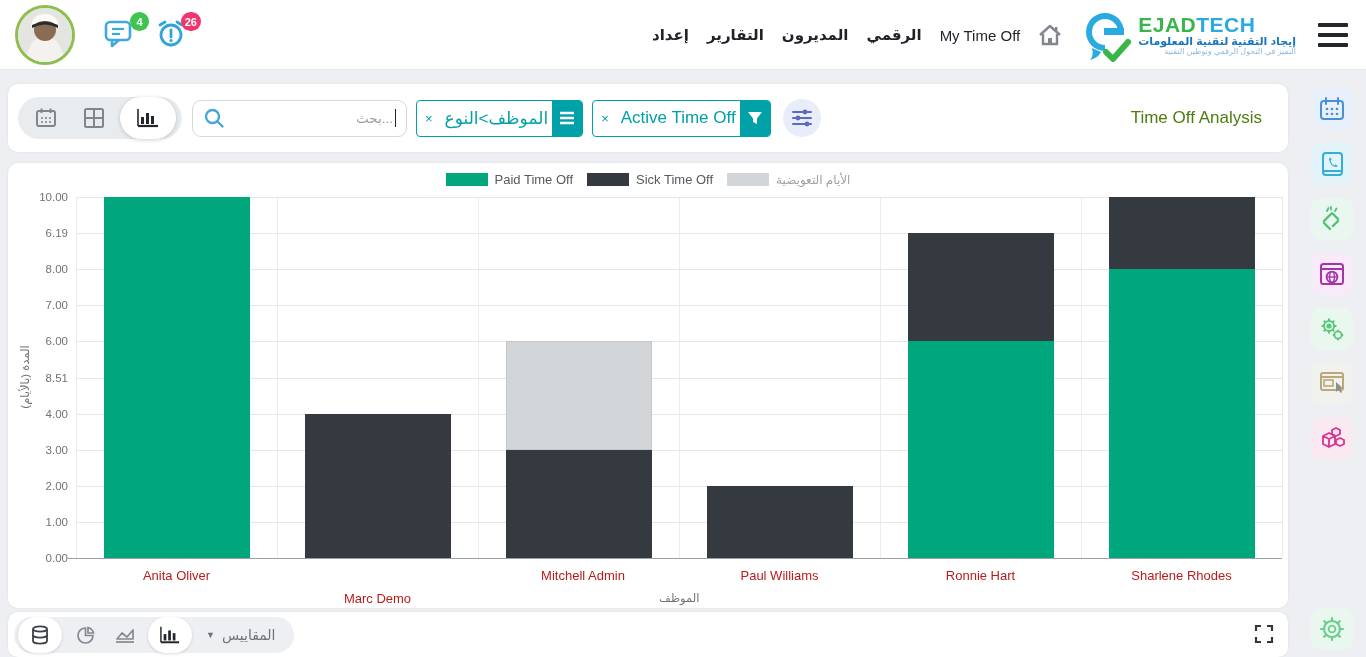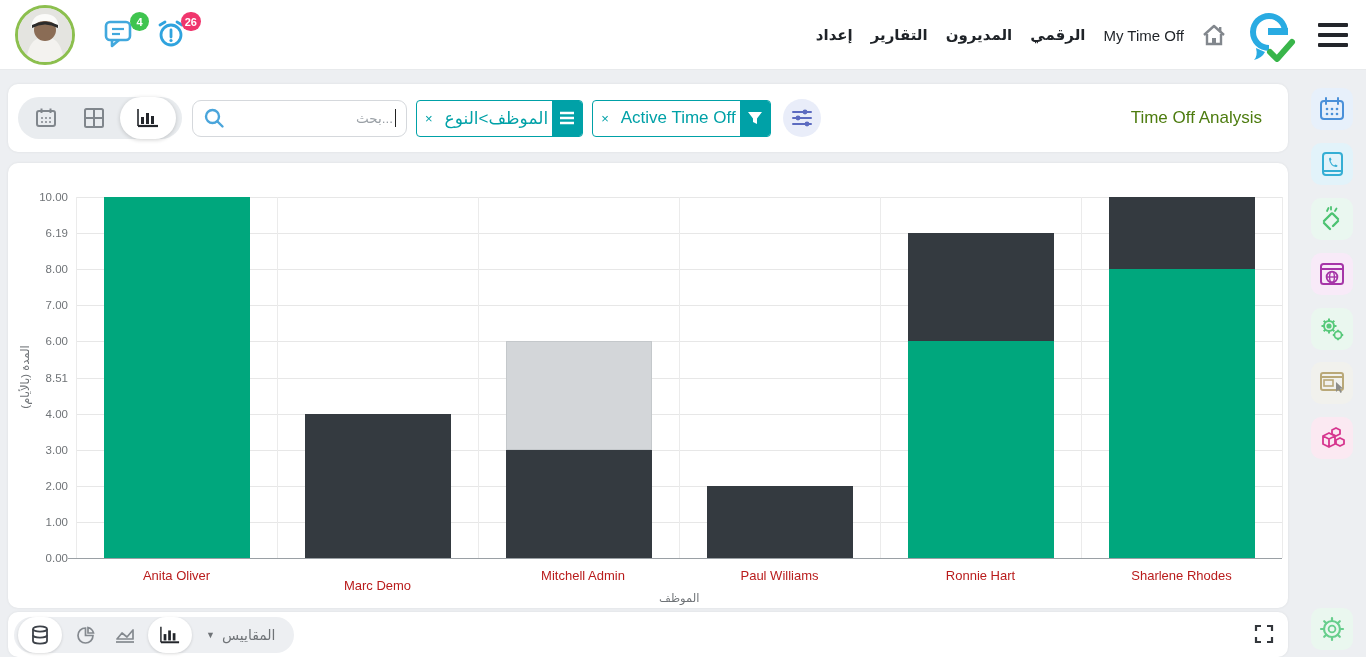--- a/index.html
+++ b/index.html
@@ -134,20 +134,25 @@
     </span>
 
     <div class="logo-block">
       <svg width="52" height="54" viewBox="0 0 52 54">
         <path d="M44 24 A19 19 0 1 0 25 43 L25 37 A13 13 0 1 1 38 24 Z" fill="#29abe2"></path>
         <rect x="24" y="20" width="20" height="7" fill="#29abe2"></rect>
         <circle cx="33" cy="10" r="2.6" fill="#29abe2"></circle>
         <path d="M12 40 Q14 48 10 52 Q18 50 21 44 Z" fill="#29abe2"></path>
         <path d="M26 44 L33 51 L48 34" fill="none" stroke="#39b54a" stroke-width="6" stroke-linecap="round" stroke-linejoin="round"></path>
       </svg>
+      <div class="logo-text">
+        <div class="logo-title"><span class="g">EJAD</span><span class="b">TECH</span></div>
+        <div class="logo-tagline">إيجاد التقنية لتقنية المعلومات</div>
+        <div class="logo-subline">التميز في التحول الرقمي وتوطين التقنية</div>
+      </div>
     </div>
 
     <div class="burger">
       <span></span>
       <span></span>
       <span></span>
     </div>
   </div>
 </div>
 
@@ -312,20 +317,34 @@
           <circle cx="7" cy="10" r="2.4"></circle>
           <circle cx="16" cy="16" r="2.4"></circle>
         </g>
     </svg>
   </div>
 
   <div class="panel-title">Time Off Analysis</div>
 </div>
 
 <div class="card chart-card">
+  <div class="legend" id="legend">
+      <div class="legend-item">
+        <div class="legend-swatch" style="background: rgb(0, 167, 125);"></div>
+        <div class="legend-label">Paid Time Off</div>
+      </div>
+      <div class="legend-item">
+        <div class="legend-swatch" style="background: rgb(52, 58, 64);"></div>
+        <div class="legend-label">Sick Time Off</div>
+      </div>
+      <div class="legend-item">
+        <div class="legend-swatch" style="background: rgb(211, 214, 217);"></div>
+        <div class="legend-label muted">الأيام التعويضية</div>
+      </div>
+    </div>
   <div id="plot"></div>
 <div class="ytick" style="left: 12px; top: 395px;">0.00</div>
     <div class="gridline-h" style="left: 68px; top: 358.9px; width: 1206px;"></div>
     <div class="ytick" style="left: 12px; top: 358.9px;">1.00</div>
     <div class="gridline-h" style="left: 68px; top: 322.8px; width: 1206px;"></div>
     <div class="ytick" style="left: 12px; top: 322.8px;">2.00</div>
     <div class="gridline-h" style="left: 68px; top: 286.7px; width: 1206px;"></div>
     <div class="ytick" style="left: 12px; top: 286.7px;">3.00</div>
     <div class="gridline-h" style="left: 68px; top: 250.6px; width: 1206px;"></div>
     <div class="ytick" style="left: 12px; top: 250.6px;">4.00</div>
@@ -344,21 +363,21 @@
     <div class="gridline-v" style="left: 68px; top: 34px; height: 361px;"></div>
     <div class="gridline-v" style="left: 269px; top: 34px; height: 361px;"></div>
     <div class="gridline-v" style="left: 470px; top: 34px; height: 361px;"></div>
     <div class="gridline-v" style="left: 671px; top: 34px; height: 361px;"></div>
     <div class="gridline-v" style="left: 872px; top: 34px; height: 361px;"></div>
     <div class="gridline-v" style="left: 1073px; top: 34px; height: 361px;"></div>
     <div class="gridline-v" style="left: 1274px; top: 34px; height: 361px;"></div>
     <div class="bar-seg" style="left: 95.5px; top: 34px; width: 146px; height: 361px; background: rgb(0, 167, 125);"></div>
     <div class="xtick" style="left: 168.5px; top: 405px;">Anita Oliver</div>
     <div class="bar-seg" style="left: 296.5px; top: 250.6px; width: 146px; height: 144.4px; background: rgb(52, 58, 64);"></div>
-    <div class="xtick" style="left: 369.5px; top: 415px;">Marc Demo</div>
+    <div class="xtick" style="left: 369.5px; top: 428px;">Marc Demo</div>
     <div class="bar-seg" style="left: 497.5px; top: 286.7px; width: 146px; height: 108.3px; background: rgb(52, 58, 64);"></div>
     <div class="bar-seg" style="left: 497.5px; top: 178.4px; width: 146px; height: 108.3px; background: rgb(211, 214, 217); border: 1px solid rgb(196, 200, 203);"></div>
     <div class="xtick" style="left: 575px; top: 405px;">Mitchell Admin</div>
     <div class="bar-seg" style="left: 698.5px; top: 322.8px; width: 146px; height: 72.2px; background: rgb(52, 58, 64);"></div>
     <div class="xtick" style="left: 771.5px; top: 405px;">Paul Williams</div>
     <div class="bar-seg" style="left: 899.5px; top: 178.4px; width: 146px; height: 216.6px; background: rgb(0, 167, 125);"></div>
     <div class="bar-seg" style="left: 899.5px; top: 70.1px; width: 146px; height: 108.3px; background: rgb(52, 58, 64);"></div>
     <div class="xtick" style="left: 972.5px; top: 405px;">Ronnie Hart</div>
     <div class="bar-seg" style="left: 1100.5px; top: 106.2px; width: 146px; height: 288.8px; background: rgb(0, 167, 125);"></div>
     <div class="bar-seg" style="left: 1100.5px; top: 34px; width: 146px; height: 72.2px; background: rgb(52, 58, 64);"></div>

